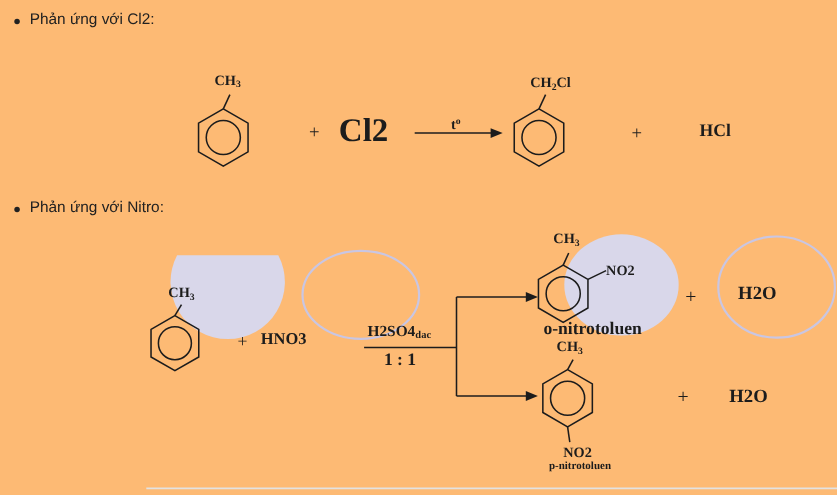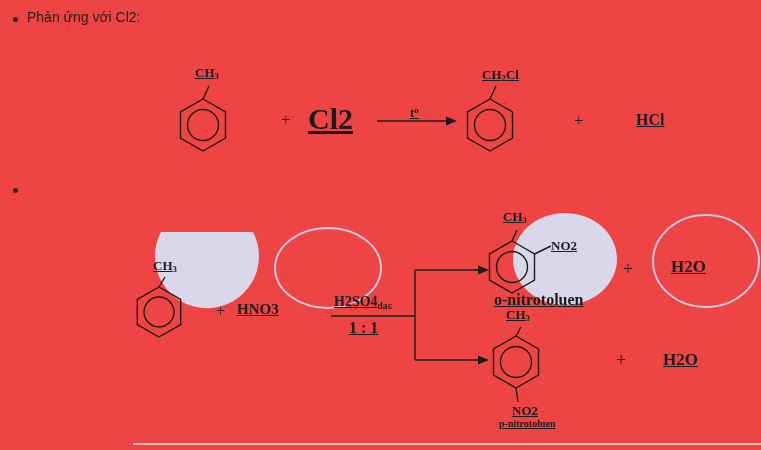--- a/index.html
+++ b/index.html
@@ -1,23 +1,23 @@
 <!DOCTYPE html>
 <html><head>
 <meta charset="utf-8">
 <style>
   html,body{margin:0;padding:0;background:#ffffff;}
   #screen{
-    position:relative;width:761px;height:450px;background:#ef4444;
+    position:relative;width:761px;height:450px;background:#fdba74;
     overflow:hidden;font-family:"Liberation Sans",sans-serif;
   }
   .abs{position:absolute;}
   .bullet-text{font-family:"Liberation Sans",sans-serif;font-size:14px;color:#212121;white-space:nowrap;}
   .bullet-dot{width:5px;height:5px;border-radius:50%;background:#212121;}
-  .chem{font-family:"Liberation Serif",serif;font-weight:bold;color:#1c1c1c;white-space:nowrap;line-height:1;text-decoration:underline;}
+  .chem{font-family:"Liberation Serif",serif;font-weight:bold;color:#1c1c1c;white-space:nowrap;line-height:1;}
   .chem .sb{font-size:68%;vertical-align:-0.28em;}
   .chem .sp{font-size:68%;vertical-align:0.45em;}
   .plus{font-family:"Liberation Serif",serif;font-weight:400;color:#1c1c1c;line-height:1;}
   svg{display:block;}
 </style>
 </head>
 <body>
 
 <div id="screen">
 
@@ -90,20 +90,21 @@
   <div class="abs chem" style="left:410px;top:106px;font-size:13px">
     <span>t</span><span class="sp">o</span>
   </div>
   <div class="abs chem" style="left:482px;top:68px;font-size:13px">
     <span>CH</span><span class="sb">2</span><span>Cl</span>
   </div>
   <div class="abs plus" style="left:574px;top:112px;font-size:17px">+</div>
   <div class="abs chem" style="left:636px;top:112px;font-size:16px">HCl</div>
 
   <div class="abs bullet-dot" style="left:13px;top:188px"></div>
+  <div class="abs bullet-text" style="left:27px;top:180px">Phản ứng với Nitro:</div>
 
   <div class="abs chem" style="left:153px;top:259px;font-size:13px">
     <span>CH</span><span class="sb">3</span>
   </div>
   <div class="abs plus" style="left:216px;top:303px;font-size:16px">+</div>
   <div class="abs chem" style="left:237px;top:302px;font-size:15px">HNO3</div>
   <div class="abs chem" style="left:334px;top:295px;font-size:14px">
     <span>H2SO4</span><span class="sb">dac</span>
   </div>
   <div class="abs chem" style="left:349px;top:320px;font-size:16px">1 : 1</div>

